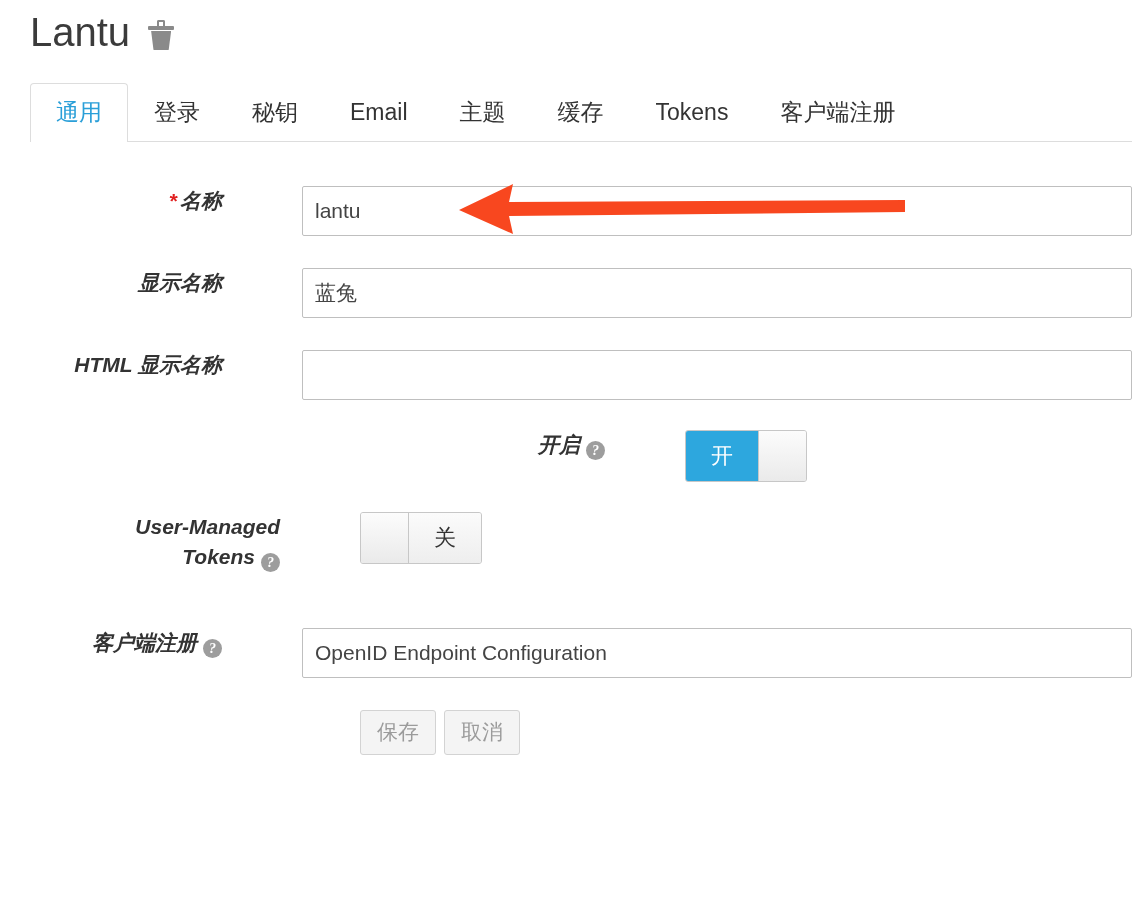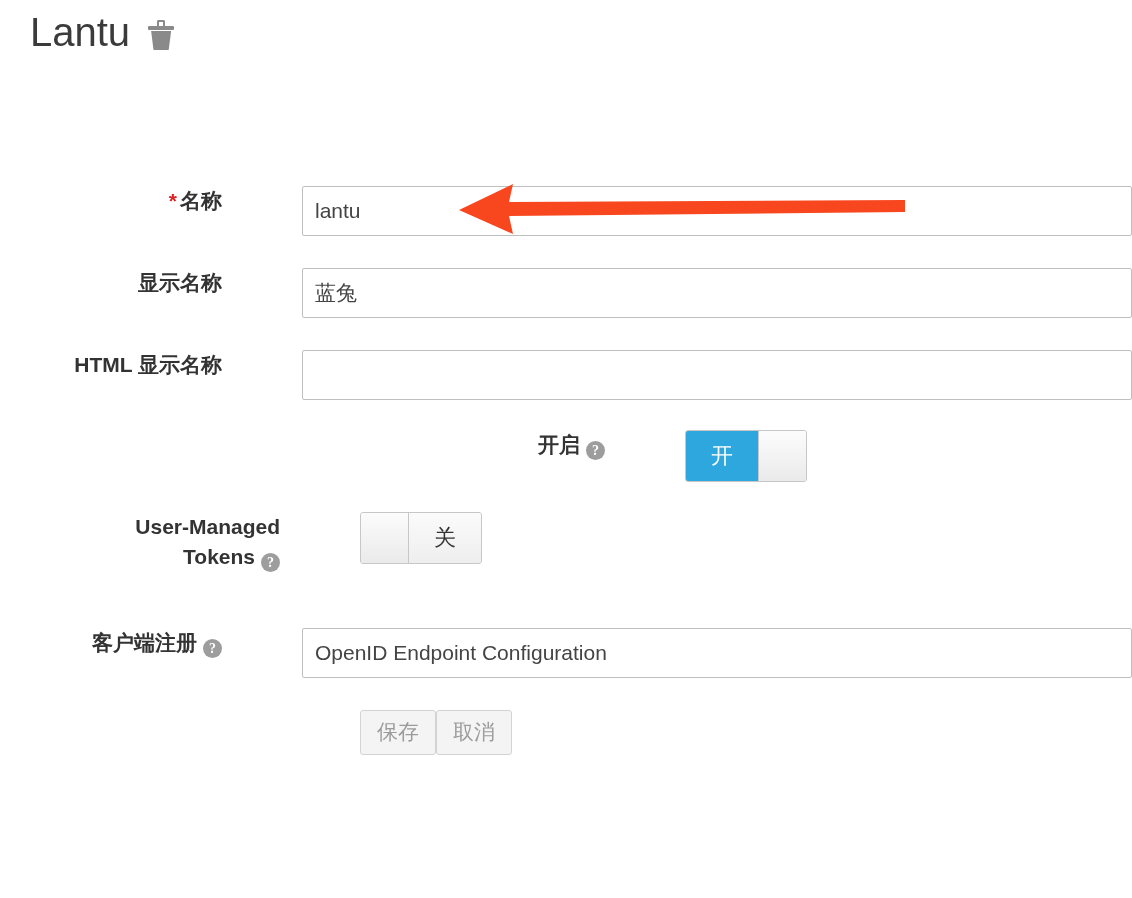--- a/index.html
+++ b/index.html
@@ -117,20 +117,21 @@
     display: flex;
   }
   .form-label {
     width: 280px;
     text-align: right;
     padding-right: 0px;
     font-size: 21px;
     font-weight: bold;
     color: #333333;
     line-height: 30px;
+    font-style: italic;
   }
   .form-label .req {
     color: #e02020;
     font-weight: bold;
     margin-right: 3px;
   }
   .form-control {
     margin-left: 80px;
   }
   .help-icon {
@@ -194,21 +195,21 @@
     color: #333333;
   }
   .toggle .seg.knob {
     flex: 1;
     background: linear-gradient(#fcfcfc, #eaeaea);
   }
   .toggle.is-on .knob { border-left: 1px solid #c7c7c7; }
   .toggle.is-off .knob { border-right: 1px solid #c7c7c7; }
 
   
-  .btn-row { display: flex; gap: 0; border-radius: 7px; }
+  .btn-row { display: flex; gap: 8px; border-radius: 7px; }
   .btn {
     font-size: 21px;
     color: #9b9b9b;
     background: #f4f4f4;
     border: 1px solid #d3d3d3;
     border-radius: 3px;
     padding: 9px 16px 11px 16px;
     line-height: 1.1;
     cursor: pointer;
     font-family: "Liberation Sans", "DejaVu Sans", sans-serif;
@@ -231,20 +232,30 @@
 
   <div class="page-header">
     <div class="page-title">Lantu</div>
     <span class="trash-icon">
       <span class="handle"></span>
       <span class="lid"></span>
       <span class="can"></span>
     </span>
   </div>
 
+  <div class="tabs">
+    <div class="tab active">通用</div>
+    <div class="tab">登录</div>
+    <div class="tab">秘钥</div>
+    <div class="tab">Email</div>
+    <div class="tab">主题</div>
+    <div class="tab">缓存</div>
+    <div class="tab">Tokens</div>
+    <div class="tab">客户端注册</div>
+  </div>
 
   <div class="form">
 
     <div class="form-row" style="top:44px;">
       <div class="form-label">
         <span class="req">*</span><span>名称</span>
       </div>
       <div class="form-control">
         <input class="text-input" type="text" value="lantu" style="">
       </div>

